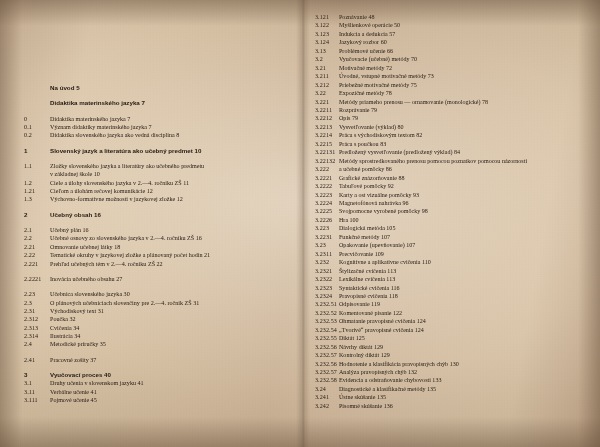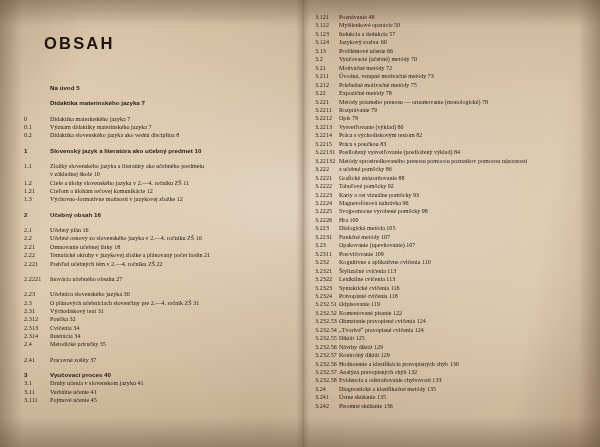--- a/index.html
+++ b/index.html
@@ -117,21 +117,20 @@
   }
 </style>
 </head>
 <body>
 
 <div id="page">
   <div class="paper"></div>
   <div class="spine"></div>
 
   <div class="page-col left-col">
-    <div class="toc-title">OBSAH</div>
     <div class="toc-list">
         <div class="row head indent">
           <span class="num"></span>
           <span class="txt">Na úvod  5</span>
         </div>
         <div class="spacer-m"></div>
         <div class="row head indent">
           <span class="num"></span>
           <span class="txt">Didaktika materinského jazyka  7</span>
         </div>

